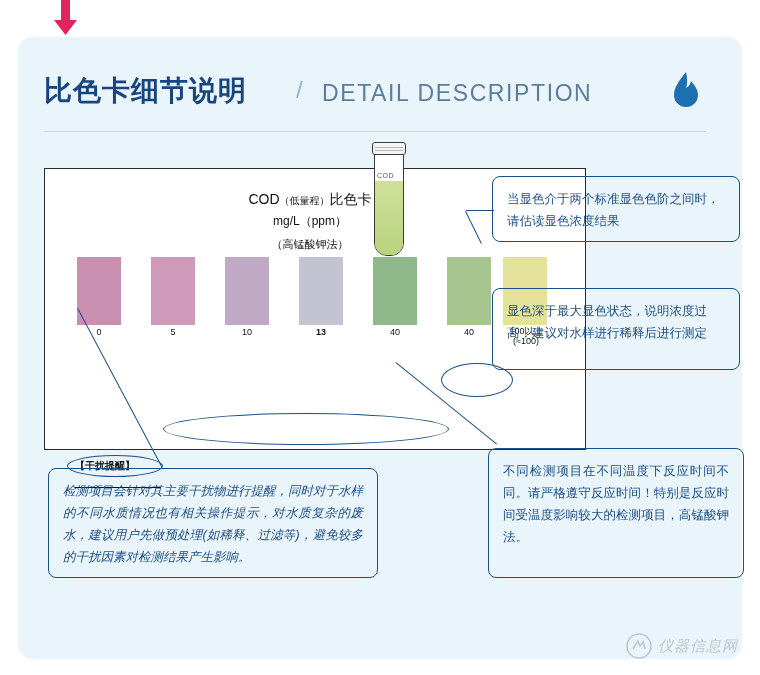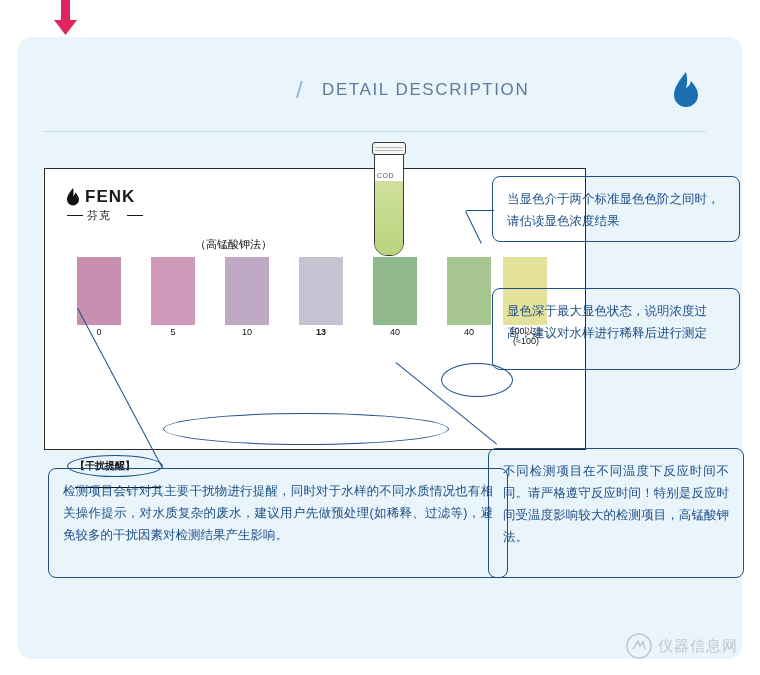--- a/index.html
+++ b/index.html
@@ -56,21 +56,21 @@
     position: absolute;
     left: 252px;
     top: 4px;
     font-size: 24px;
     color: #8fb6d8;
   }
   #header-title-en {
     position: absolute;
     left: 278px;
     top: 8px;
-    font-size: 17px;
+    font-size: 23px;
     color: #5c7c9c;
     letter-spacing: 1.6px;
   }
   #header-flame {
     position: absolute;
     right: 0px;
     top: -2px;
     width: 36px;
     height: 40px;
   }
@@ -147,20 +147,21 @@
     width: 230px;
     text-align: center;
     font-size: 12px;
     color: #111;
   }
   #card-method {
     position: absolute;
     left: 150px;
     top: 68px;
     width: 230px;
+    text-align: center;
     font-size: 11px;
     color: #111;
   }
 
   
   #swatches {
     position: absolute;
     left: 32px;
     top: 88px;
     width: 470px;
@@ -307,22 +308,23 @@
   #note-top-right {
     left: 492px; top: 176px;
     width: 248px; height: 66px;
   }
   #note-mid-right {
     left: 492px; top: 288px;
     width: 248px; height: 82px;
   }
   #note-bottom-left {
     left: 48px; top: 468px;
-    width: 460px; height: 110px;
+    width: 330px; height: 110px;
     text-align: justify;
+    font-style: italic;
   }
   #note-bottom-right {
     left: 488px; top: 448px;
     width: 256px; height: 130px;
     text-align: justify;
   }
 
   
   .connector {
     position: absolute;
@@ -341,52 +343,49 @@
     gap: 6px;
     opacity: 0.55;
   }
   #watermark-logo {
     width: 26px; height: 26px;
   }
   #watermark-text {
     font-size: 15px;
     color: #9aa3ab;
     letter-spacing: 1px;
+    font-style: italic;
   }
 </style>
 </head>
 <body>
 
 <svg id="top-arrow" viewBox="0 0 34 36">
   <path d="M13 0 h9 v20 h7 l-11.5 15 L6 20 h7 z" fill="#e0245e"></path>
 </svg>
 
 <div id="page-panel"></div>
 
 <div id="header">
+  <div id="header-title-cn">比色卡细节说明</div>
   <div id="header-slash">/</div>
   <div id="header-title-en">DETAIL DESCRIPTION</div>
   <svg id="header-flame" viewBox="0 0 36 40">
     <path d="M18 2 C 10 12, 6 18, 6 25 a12 12 0 0 0 24 0 c0-6-4-10-7-14 c-1 4-3 6-5 7 c2-5 1-12 0-16 z" fill="#1c6fb0"></path>
   </svg>
 </div>
 <div id="header-rule"></div>
 
 <div id="card">
 
-  <div id="brand">
-    <svg id="brand-flame" viewBox="0 0 16 20">
-      <path d="M8 1 C 4 6, 2 9, 2 12.5 A6 6 0 0 0 14 12.5 C14 9.5, 12 7.5, 10.5 5.5 C10 7.5, 9 8.5, 8 9 C9 6.5, 8.5 3, 8 1 z" fill="#111"></path>
-    </svg>
-    <div id="brand-name">FENK</div>
-    <div id="brand-cn-left"></div>
-    <div id="brand-cn">芬克</div>
-    <div id="brand-cn-right"></div>
+
+  <div id="card-title">
+    <span>COD</span><span class="small">（低量程）</span><span>比色卡</span>
   </div>
-
+  <div id="card-unit">mg/L（ppm）</div>
   <div id="card-method">（高锰酸钾法）</div>
 
   <div id="swatches">
     <div class="swatch" style="left:0px;   background:#c98fb0;"></div>
     <div class="swatch-label" style="left:0px;">0</div>
 
     <div class="swatch" style="left:74px;  background:#cf9ab9;"></div>
     <div class="swatch-label" style="left:74px;">5</div>
 
     <div class="swatch" style="left:148px; background:#bfa9c4;"></div>

